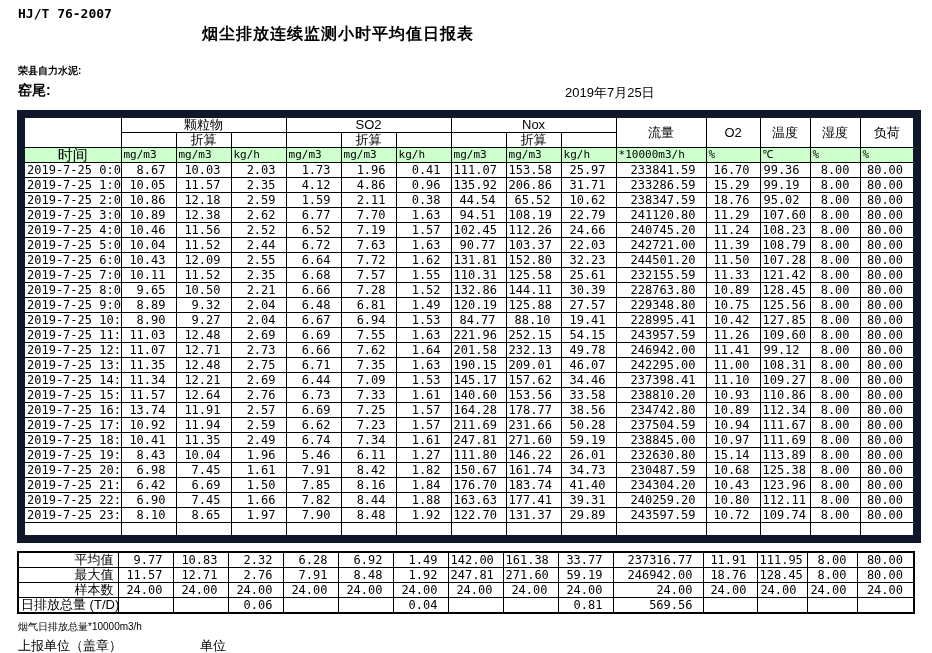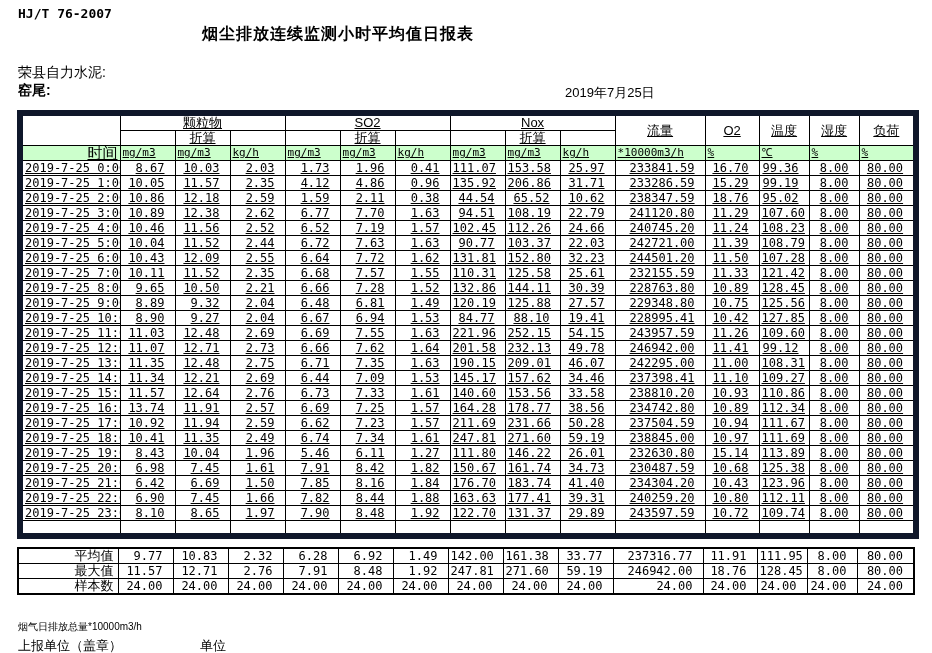--- a/index.html
+++ b/index.html
@@ -4,32 +4,32 @@
 <style>
   html,body{margin:0;padding:0;background:#fff;}
   body{
     width:932px;height:653px;position:relative;overflow:hidden;
     font-family:"Liberation Sans",sans-serif;color:#000;
   }
   .doc-code{position:absolute;left:18px;top:6px;font-size:13px;font-weight:bold;
     font-family:"DejaVu Sans Mono",monospace;}
   .title{position:absolute;left:0;top:24px;width:660px;text-align:center;
     font-size:16px;font-weight:bold;letter-spacing:1px;margin-left:8px;}
-  .company{position:absolute;left:18px;top:64px;font-size:14px;font-weight:normal;}
+  .company{position:absolute;left:18px;top:64px;font-size:10px;font-weight:bold;}
   .location{position:absolute;left:18px;top:82px;font-size:14px;font-weight:bold;}
   .date{position:absolute;left:565px;top:84px;font-size:13px;}
   .tblwrap{position:absolute;left:17px;top:110px;width:897px;}
   table{border-collapse:collapse;table-layout:fixed;width:896px;
     font-family:"DejaVu Sans Mono",monospace;font-size:12px;}
-  table.main{border:6px solid #0f172a;text-decoration:underline;}
+  table.main{border:8px solid #0f172a;}
   table.summary{border:2px solid #000;margin-top:8px;}
   td,th{border:1px solid #000;padding:0 2px;height:14px;line-height:14px;
     overflow:hidden;white-space:nowrap;font-weight:normal;}
   .h-cn{font-family:"Liberation Sans",sans-serif;font-size:13px;text-align:center;}
-  .h-time{font-family:"Liberation Sans",sans-serif;font-size:15px;text-align:right;}
+  .h-time{font-family:"Liberation Sans",sans-serif;font-size:15px;text-align:center;}
   .h-unit{font-size:11px;}
   .green{background:#ccffcc;}
   .c-time{text-align:right;padding-right:6px;font-size:12px;}
   .c-num{text-align:right;padding-right:10px;}
   .c-label{font-family:"Liberation Sans",sans-serif;font-size:13px;
     text-align:right;padding-right:4px;}
   .c-label-left{font-family:"Liberation Sans",sans-serif;font-size:13px;
     text-align:left;padding-left:2px;}
   .spacer td{height:12px;}
   .footer1{position:absolute;left:18px;top:620px;font-size:10px;}
@@ -597,19 +597,36 @@
           <td class="c-num">24.00</td>
           <td class="c-num">24.00</td>
           <td class="c-num">24.00</td>
           <td class="c-num">24.00</td>
           <td class="c-num">24.00</td>
           <td class="c-num">24.00</td>
           <td class="c-num">24.00</td>
           <td class="c-num">24.00</td>
           <td class="c-num">24.00</td>
         </tr>
+        <tr>
+          <td class="c-label-left">日排放总量 (T/D)</td>
+          <td class="c-num"></td>
+          <td class="c-num"></td>
+          <td class="c-num">0.06</td>
+          <td class="c-num"></td>
+          <td class="c-num"></td>
+          <td class="c-num">0.04</td>
+          <td class="c-num"></td>
+          <td class="c-num"></td>
+          <td class="c-num">0.81</td>
+          <td class="c-num">569.56</td>
+          <td class="c-num"></td>
+          <td class="c-num"></td>
+          <td class="c-num"></td>
+          <td class="c-num"></td>
+        </tr>
       </tbody>
   </table>
 </div>
 
 <div class="footer1">烟气日排放总量*10000m3/h</div>
 <div class="footer2">上报单位（盖章）</div>
 <div class="footer3">单位</div>
 
 </body></html>

